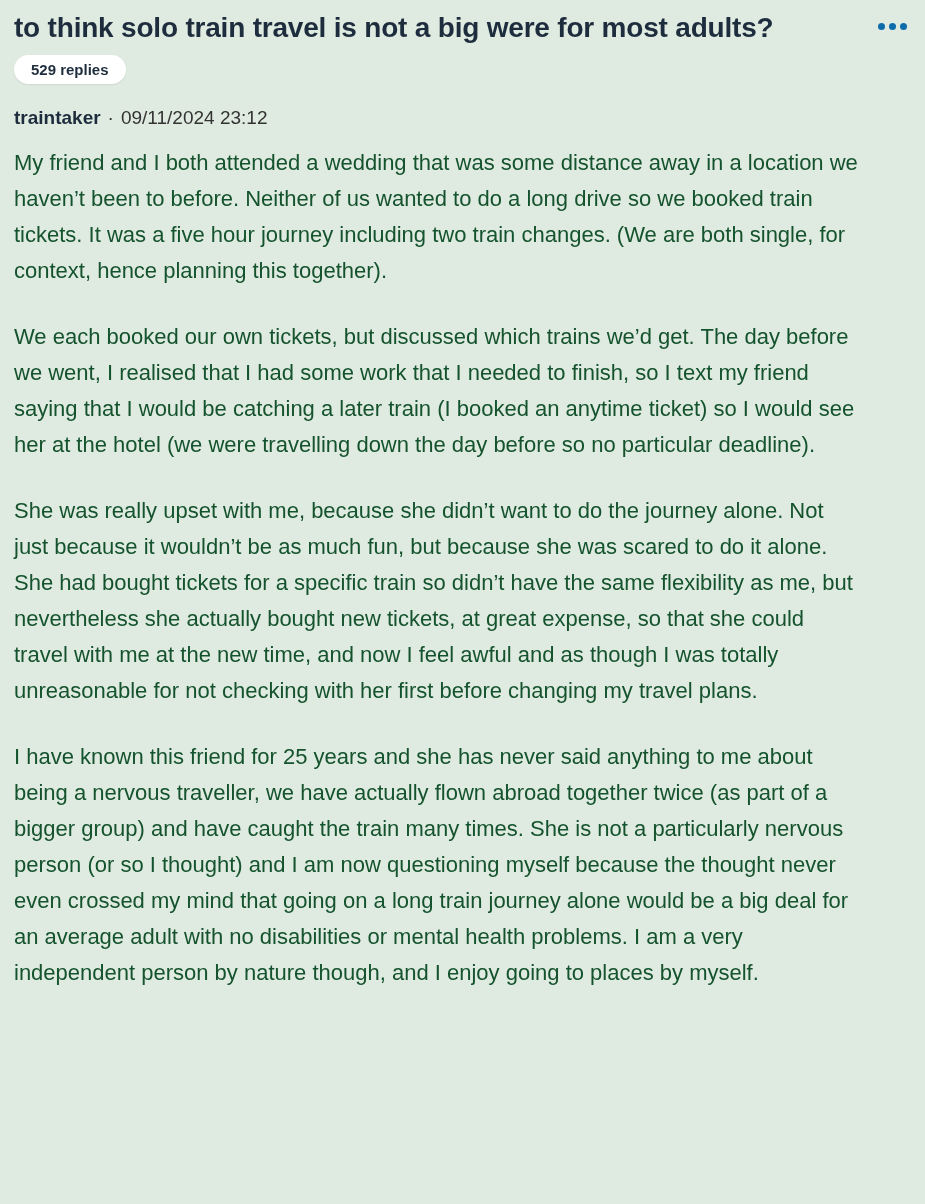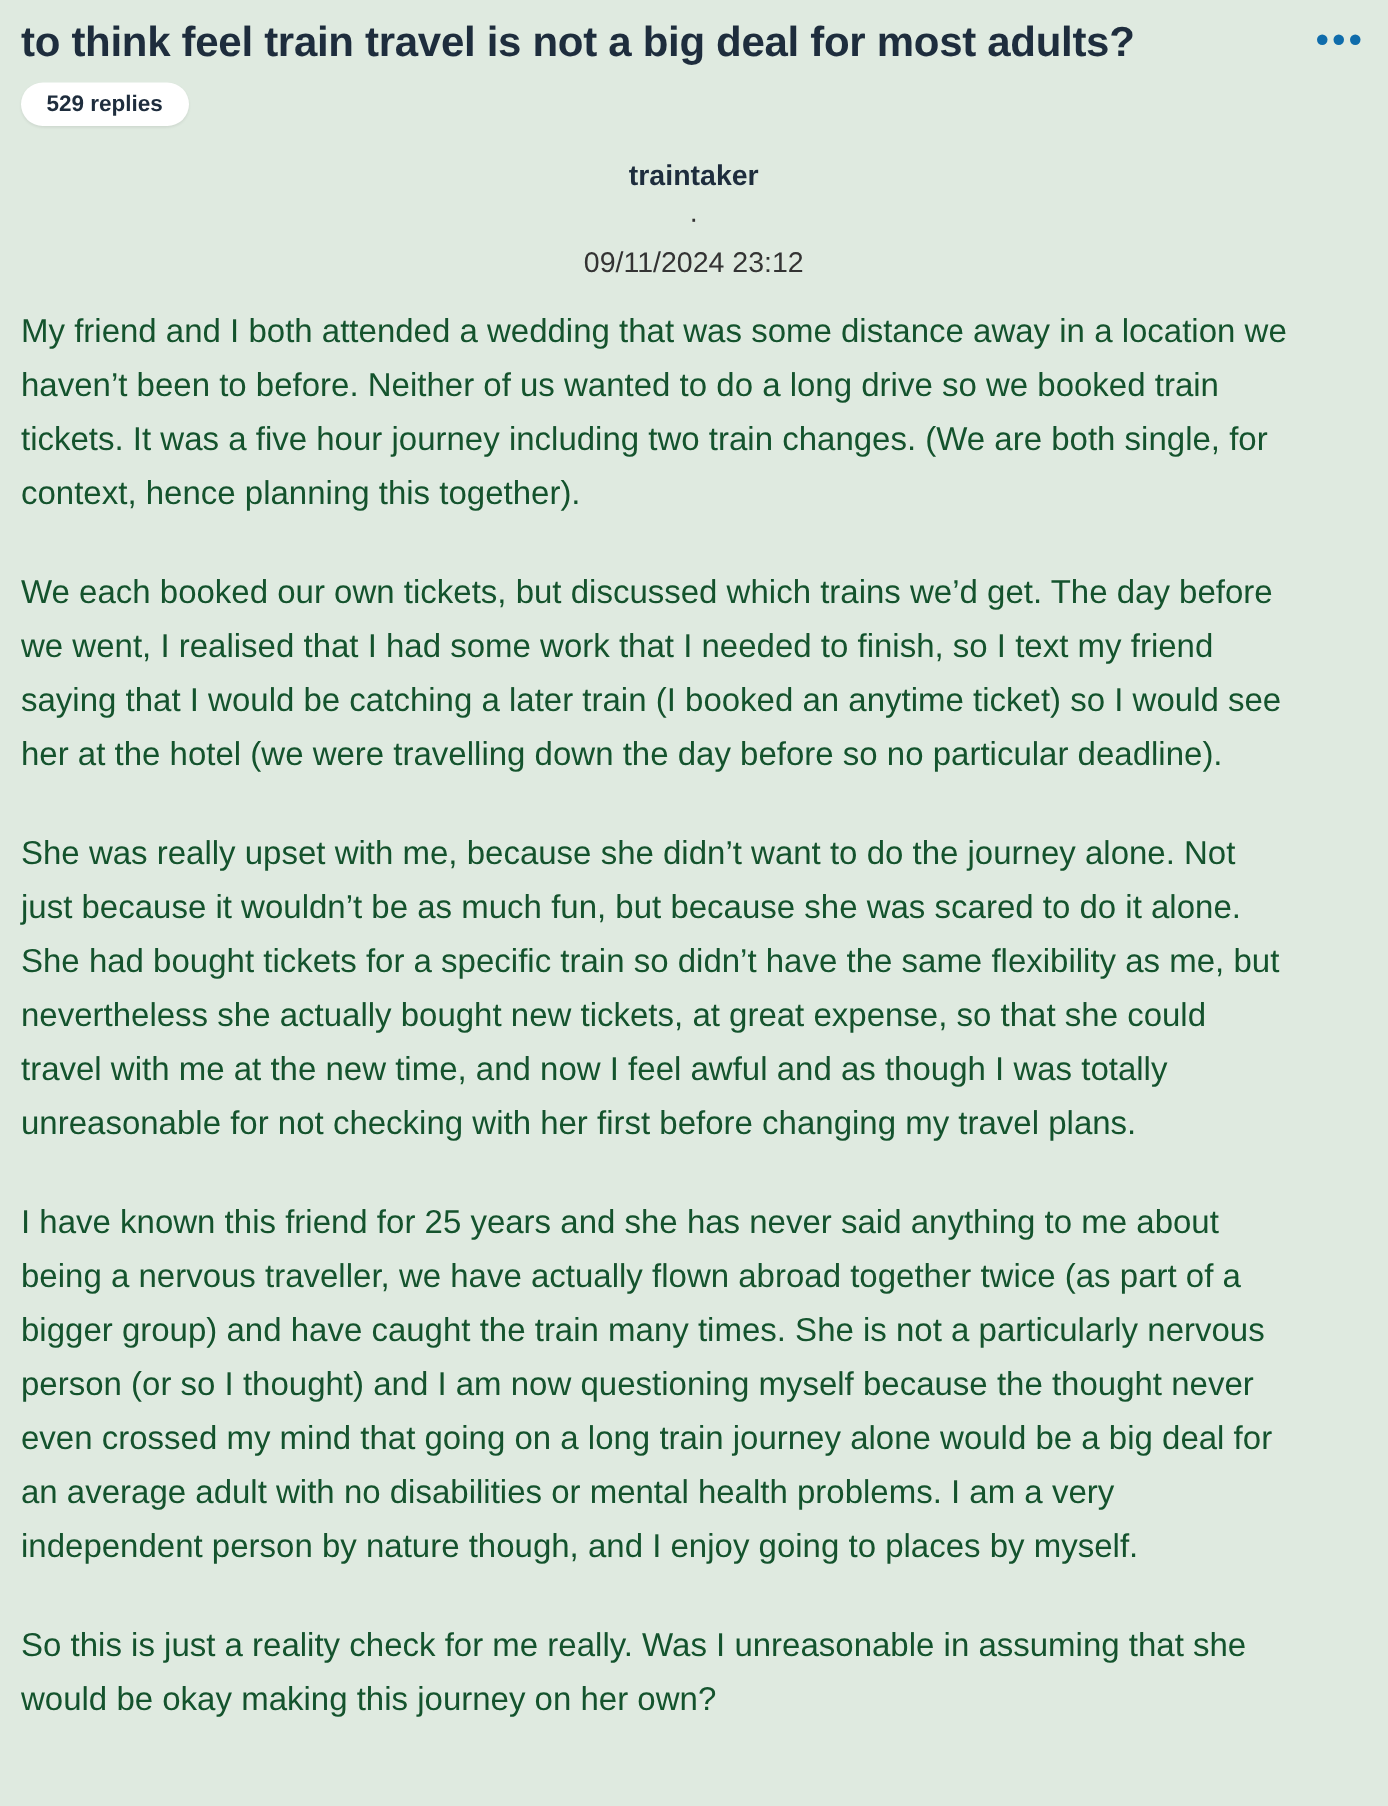--- a/index.html
+++ b/index.html
@@ -57,21 +57,20 @@
     border-radius: 17px;
     box-shadow: 0 1px 2px rgba(0,0,0,0.08);
   }
   .byline {
     margin-top: 23px;
     font-size: 19px;
     color: #333333;
     display: flex;
     align-items: center;
     gap: 7px;
-    flex-direction: column;
   }
   .byline .author {
     font-weight: 800;
     color: #1e2d3d;
     cursor: pointer;
   }
   .byline .sep {
     color: #333333;
   }
   .post-body {
@@ -85,37 +84,36 @@
     color: #14532d;
     font-weight: 400;
   }
 </style>
 </head>
 <body>
 
 <div class="post">
 
   <div class="post-header">
-    <h1 class="post-title">to think feel train travel is not a big deal for most adults?</h1>
+    <h1 class="post-title">to think solo train travel is not a big were for most adults?</h1>
     <div class="menu-dots" title="">
       <span class="dot"></span>
       <span class="dot"></span>
       <span class="dot"></span>
     </div>
   </div>
 
   <div class="replies-pill">529 replies</div>
 
   <div class="byline">
     <span class="author">traintaker</span>
     <span class="sep">·</span>
     <span class="timestamp">09/11/2024 23:12</span>
   </div>
 
   <div class="post-body">
     <p>My friend and I both attended a wedding that was some distance away in a location we haven’t been to before. Neither of us wanted to do a long drive so we booked train tickets. It was a five hour journey including two train changes. (We are both single, for context, hence planning this together).</p>
     <p>We each booked our own tickets, but discussed which trains we’d get. The day before we went, I realised that I had some work that I needed to finish, so I text my friend saying that I would be catching a later train (I booked an anytime ticket) so I would see her at the hotel (we were travelling down the day before so no particular deadline).</p>
     <p>She was really upset with me, because she didn’t want to do the journey alone. Not just because it wouldn’t be as much fun, but because she was scared to do it alone. She had bought tickets for a specific train so didn’t have the same flexibility as me, but nevertheless she actually bought new tickets, at great expense, so that she could travel with me at the new time, and now I feel awful and as though I was totally unreasonable for not checking with her first before changing my travel plans.</p>
     <p>I have known this friend for 25 years and she has never said anything to me about being a nervous traveller, we have actually flown abroad together twice (as part of a bigger group) and have caught the train many times. She is not a particularly nervous person (or so I thought) and I am now questioning myself because the thought never even crossed my mind that going on a long train journey alone would be a big deal for an average adult with no disabilities or mental health problems. I am a very independent person by nature though, and I enjoy going to places by myself.</p>
-    <p>So this is just a reality check for me really. Was I unreasonable in assuming that she would be okay making this journey on her own?</p>
   </div>
 
 </div>
 
 </body></html>

